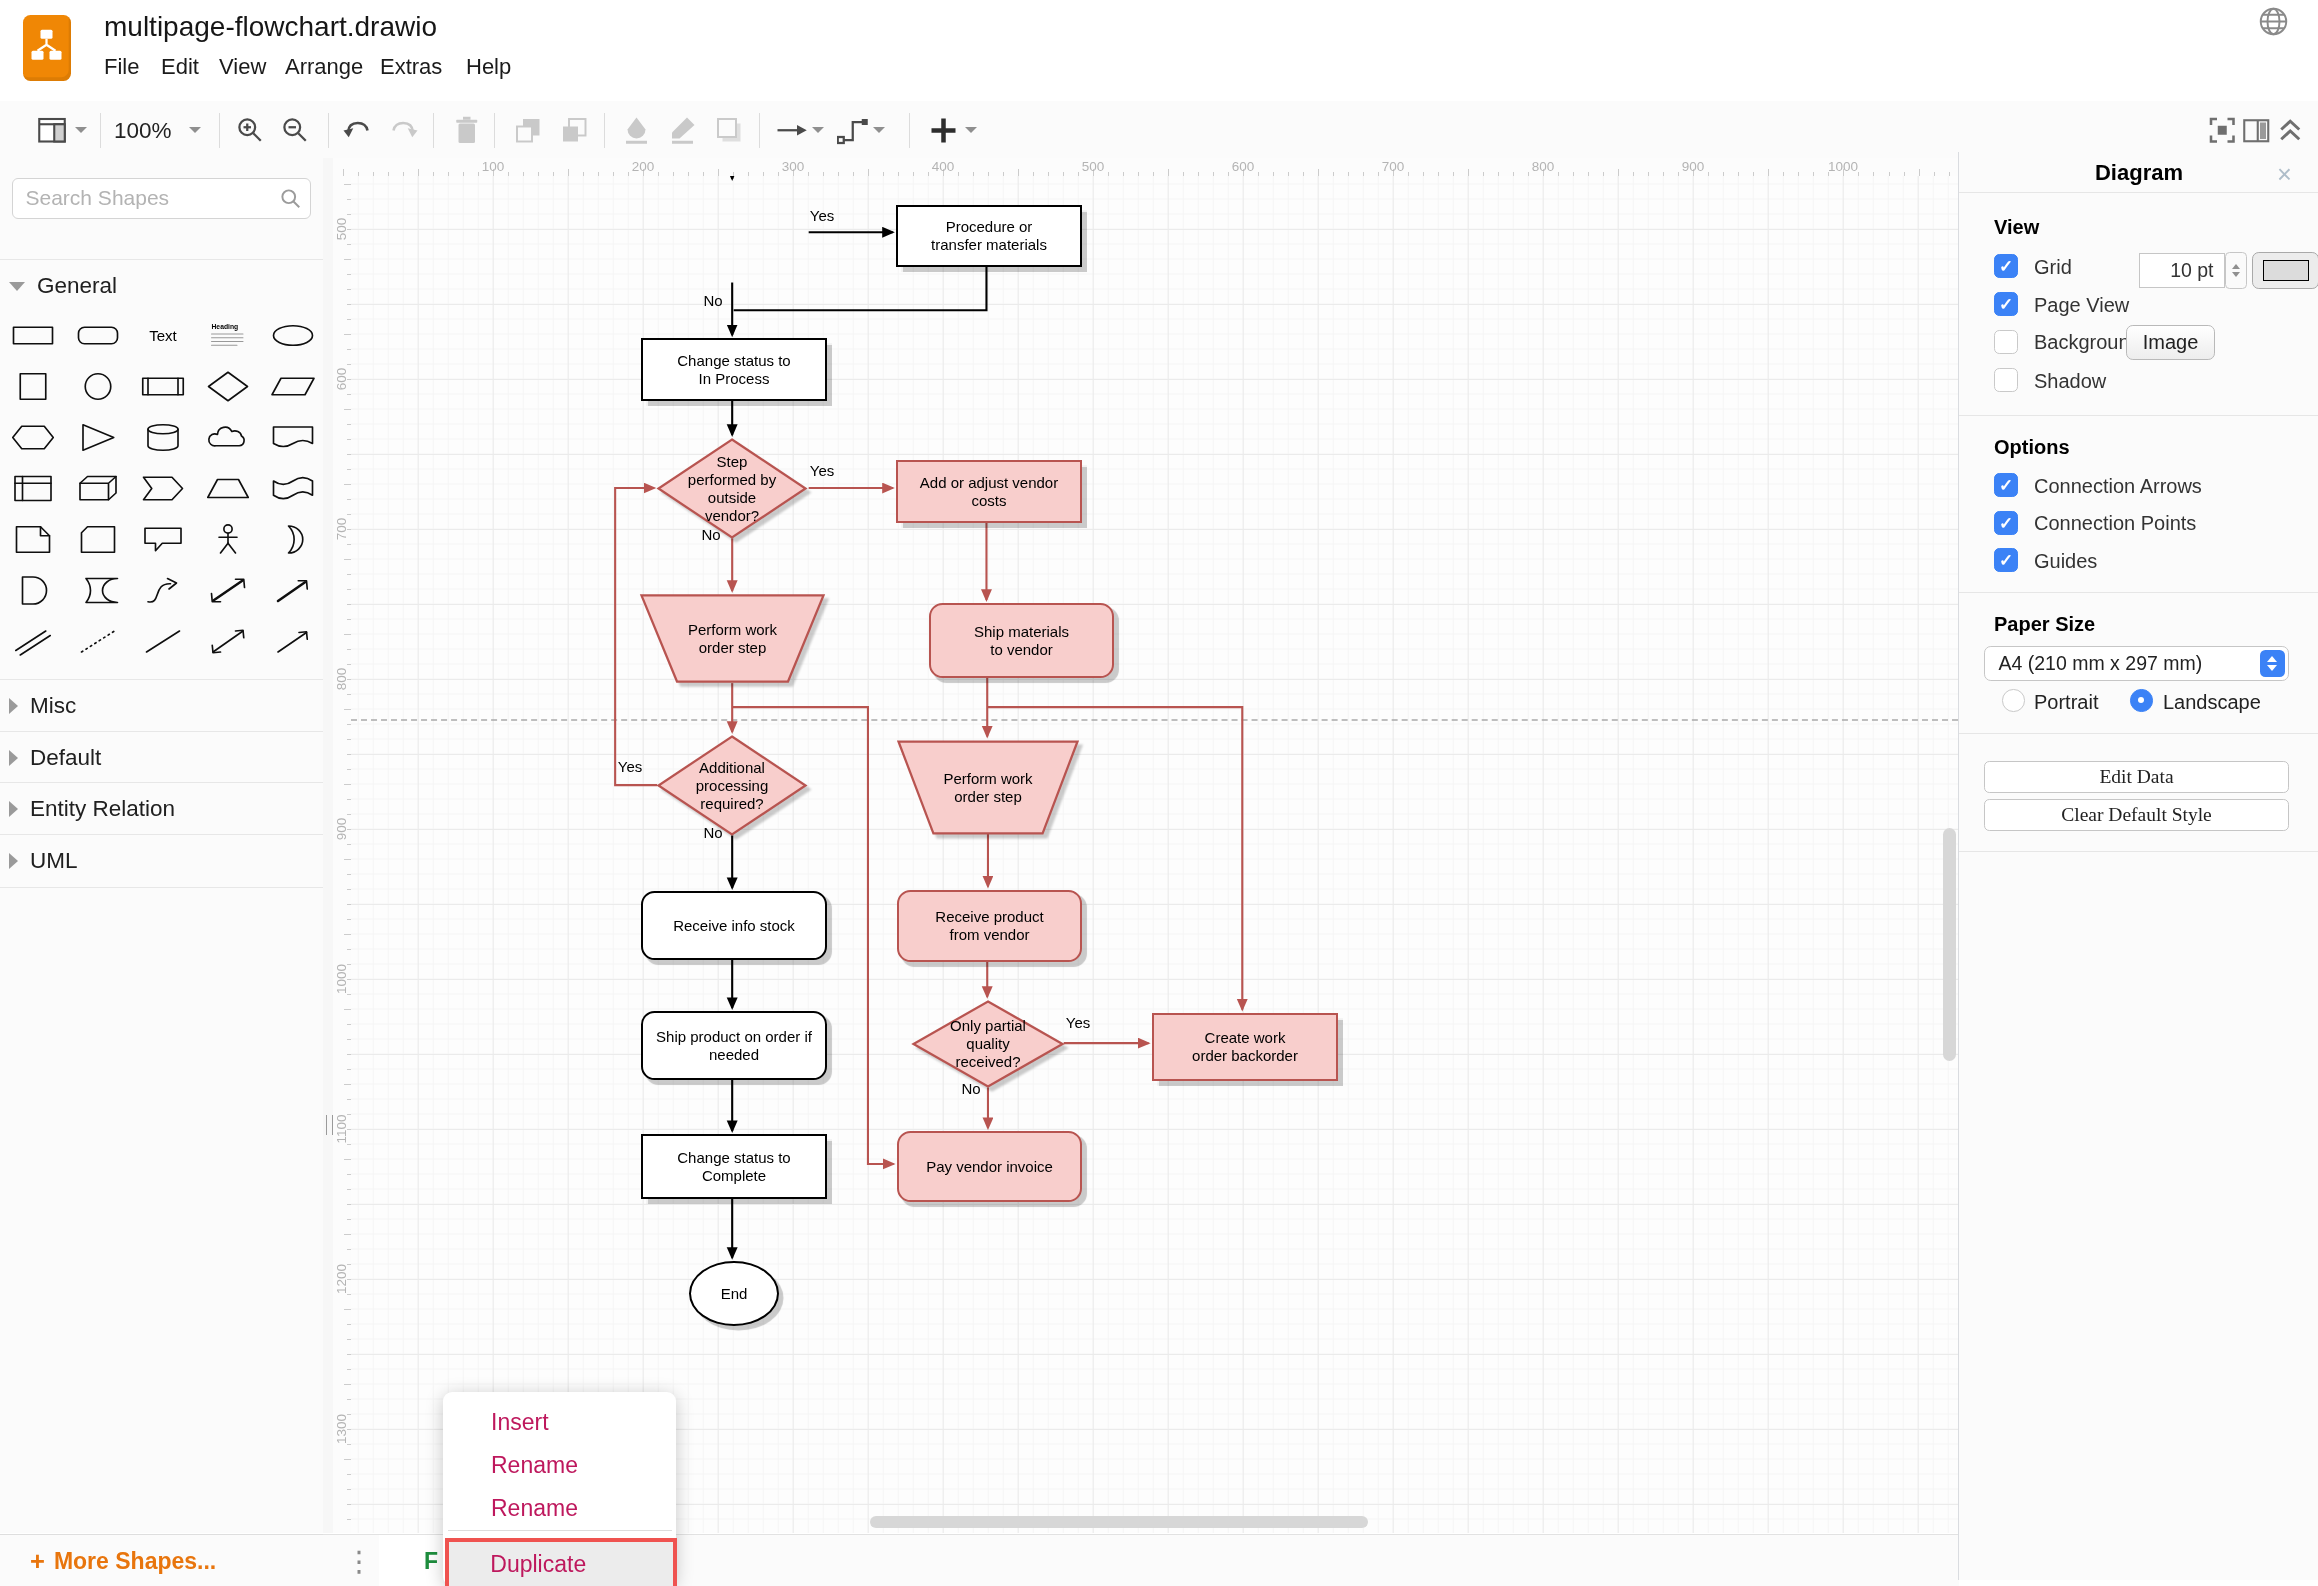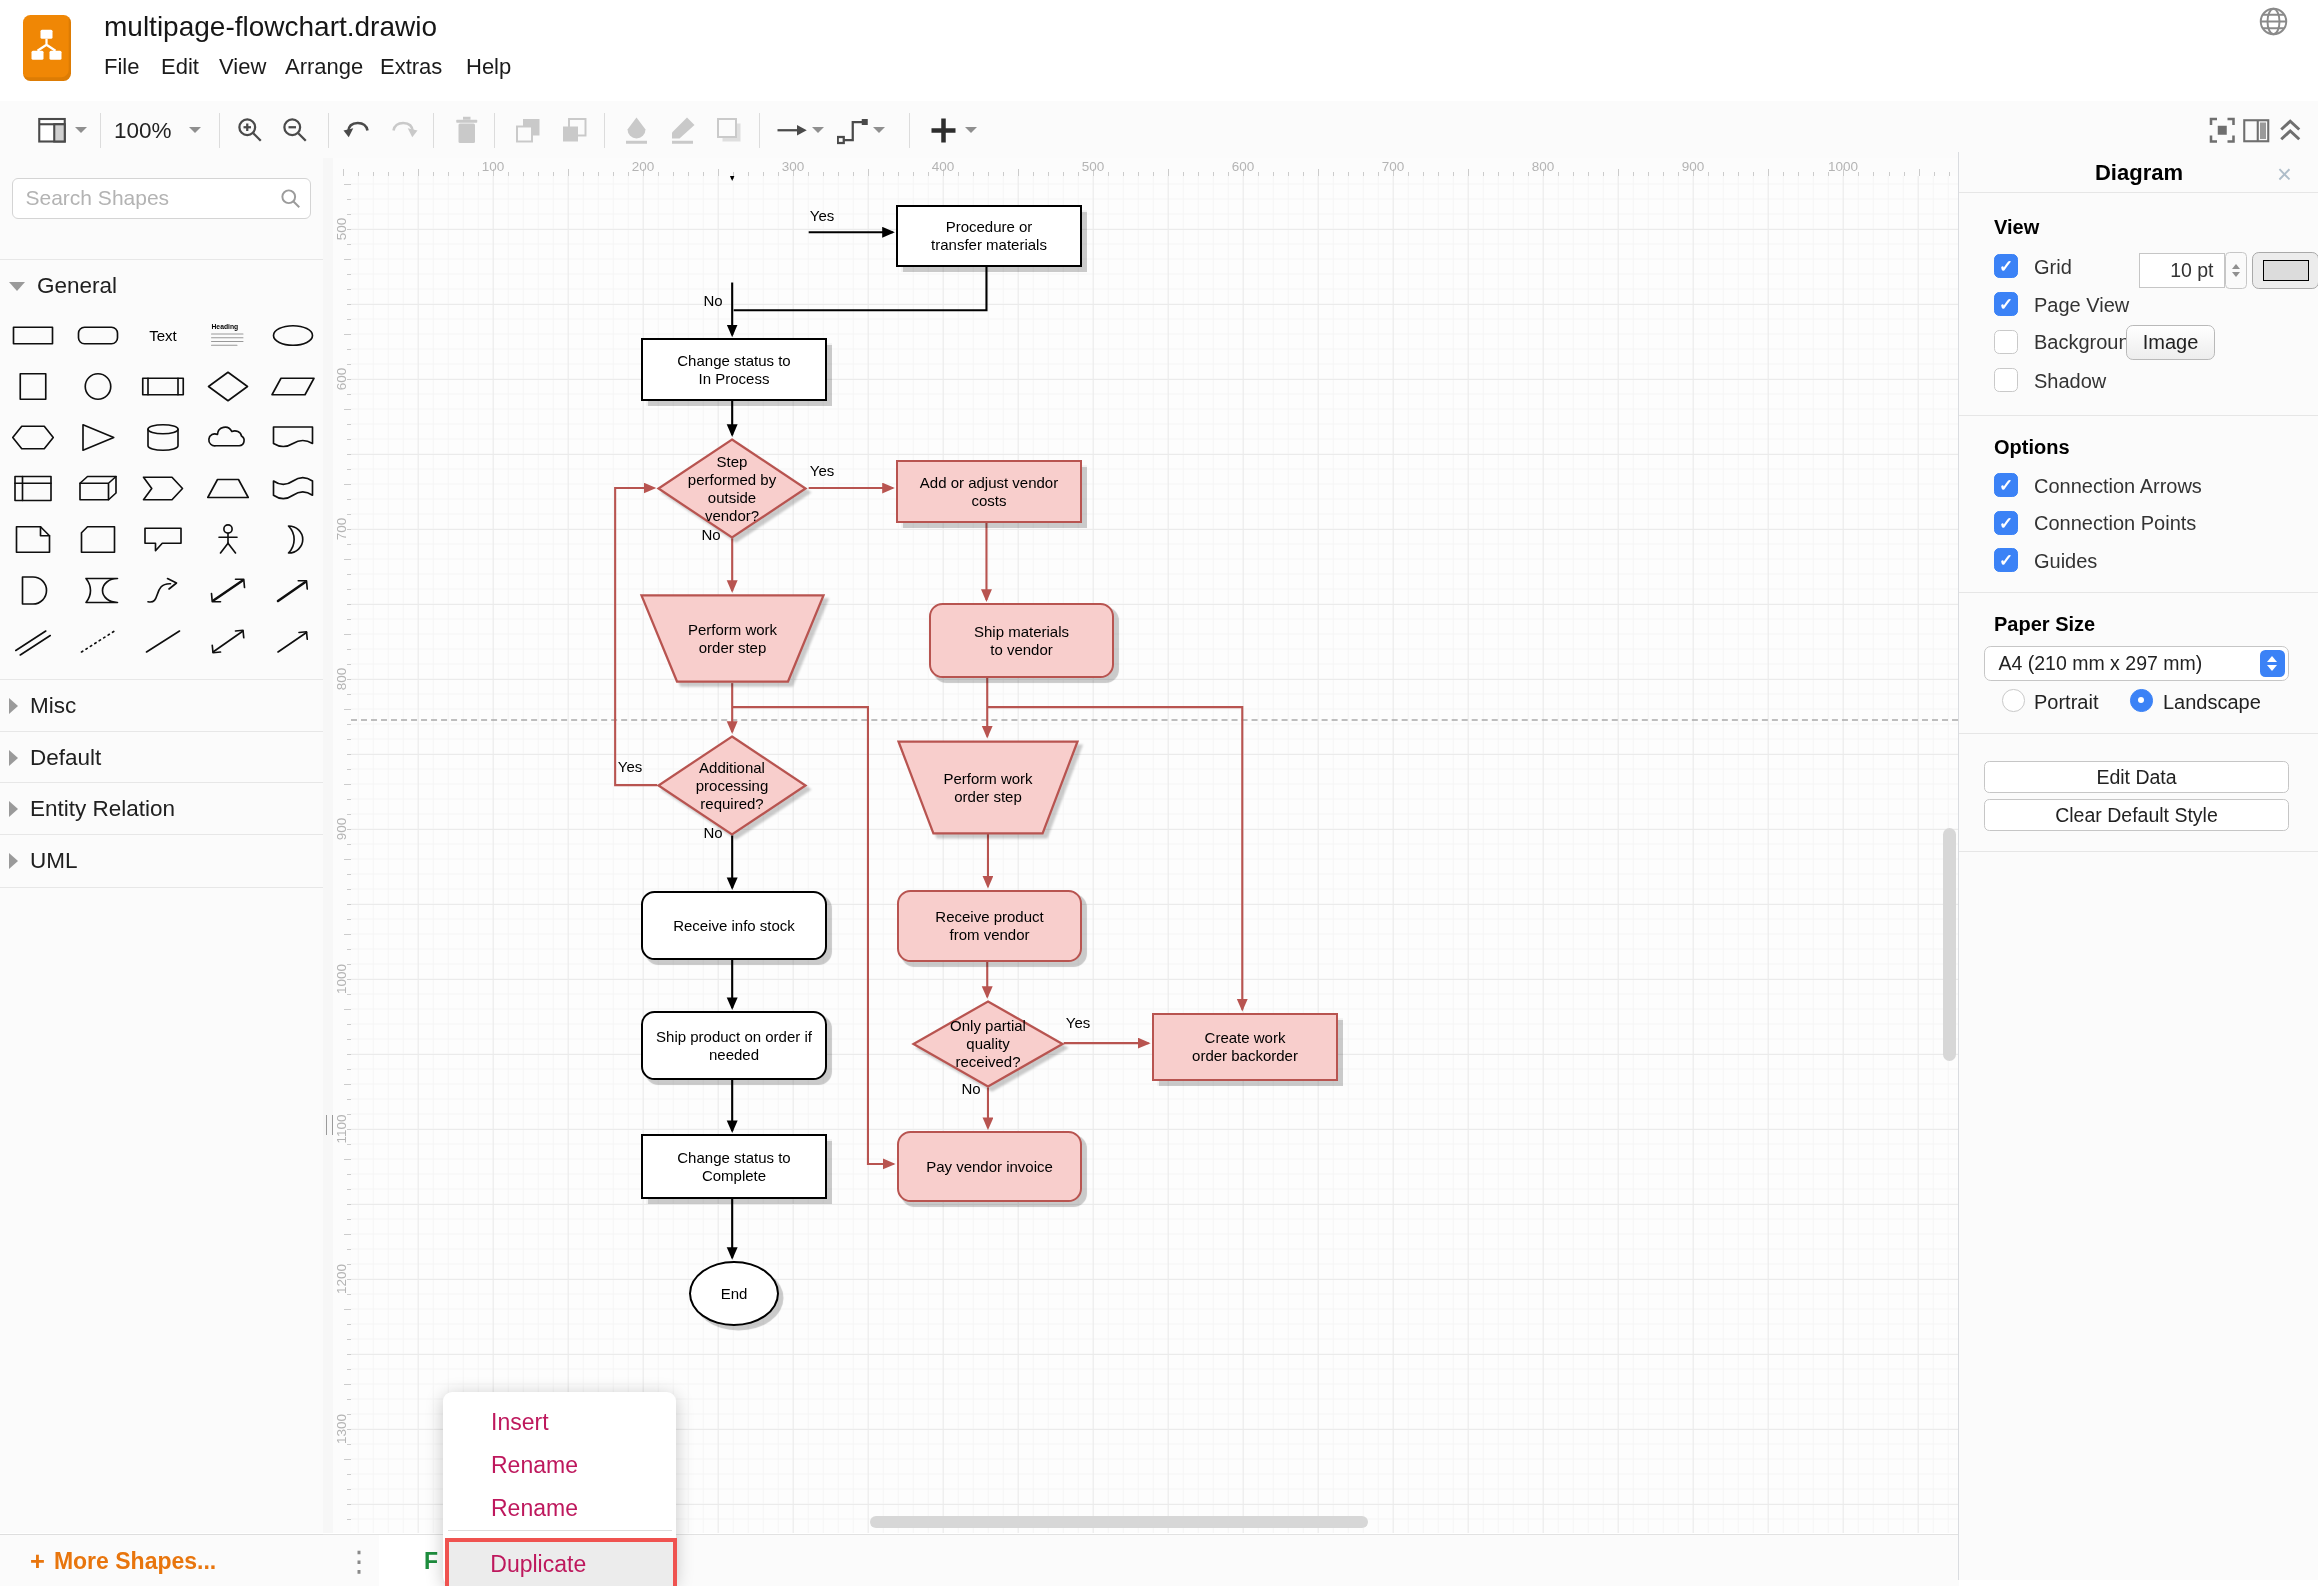--- a/index.html
+++ b/index.html
@@ -71,21 +71,21 @@
   .fp-divider{left:0;width:360px;height:0.8px;background:#e6e6e6;}
   .fp-head{font-weight:bold;color:#000;}
   .mcb{position:absolute;width:24px;height:24px;border-radius:5.3px;background:#fff;border:1.5px solid #c9c9c9;box-sizing:border-box;}
   .mcb.on{background:#3b82f6;border-color:#3b82f6;color:#fff;display:flex;align-items:center;justify-content:center;font-size:17px;font-weight:bold;}
   .mradio{position:absolute;width:22.5px;height:22.5px;border-radius:50%;background:#fff;border:1.5px solid #c9c9c9;box-sizing:border-box;}
   .mradio.on{background:#3b82f6;border-color:#3b82f6;}
   .mradio.on:after{content:"";position:absolute;left:6.8px;top:6.8px;width:6px;height:6px;border-radius:50%;background:#fff;}
   .fp-btn{position:absolute;background:linear-gradient(#ffffff,#ededed);border:0.8px solid #b9b9b9;border-radius:6.8px;
           display:flex;align-items:center;justify-content:center;font-size:20px;color:#222;}
   .fp-wide-btn{position:absolute;left:25px;width:303px;height:30px;background:#fff;border:0.8px solid #c6c6c6;border-radius:5.3px;
-          display:flex;align-items:center;justify-content:center;font-size:19.5px;color:#222;}
+          display:flex;align-items:center;justify-content:center;font-size:19.5px;color:#222;font-family:Liberation Serif, serif;}
   #paper-select{left:25px;width:303px;height:33px;background:#fff;border:0.8px solid #c6c6c6;border-radius:6.8px;display:flex;align-items:center;}
   #paper-select .val{margin-left:13.5px;font-size:19.5px;color:#222;}
   #paper-stepper{position:absolute;right:3px;top:3px;width:25.5px;height:27px;background:#3b82f6;border-radius:5.3px;
        display:flex;flex-direction:column;align-items:center;justify-content:center;gap:3px;}
   .wtri-up{width:0;height:0;border-left:5.3px solid transparent;border-right:5.3px solid transparent;border-bottom:6px solid #fff;}
   .wtri-dn{width:0;height:0;border-left:5.3px solid transparent;border-right:5.3px solid transparent;border-top:6px solid #fff;}
   #grid-size{position:absolute;width:84px;height:33px;background:#fff;border:0.8px solid #c6c6c6;display:flex;align-items:center;justify-content:flex-end;font-size:19.5px;}
   #grid-stepper{position:absolute;width:19.5px;height:35px;background:#fafafa;border:0.8px solid #c6c6c6;border-radius:4.5px;
        display:flex;flex-direction:column;align-items:center;justify-content:center;gap:3.8px;}
   .gtri-up{width:0;height:0;border-left:4.5px solid transparent;border-right:4.5px solid transparent;border-bottom:5.3px solid #8f8f8f;}

